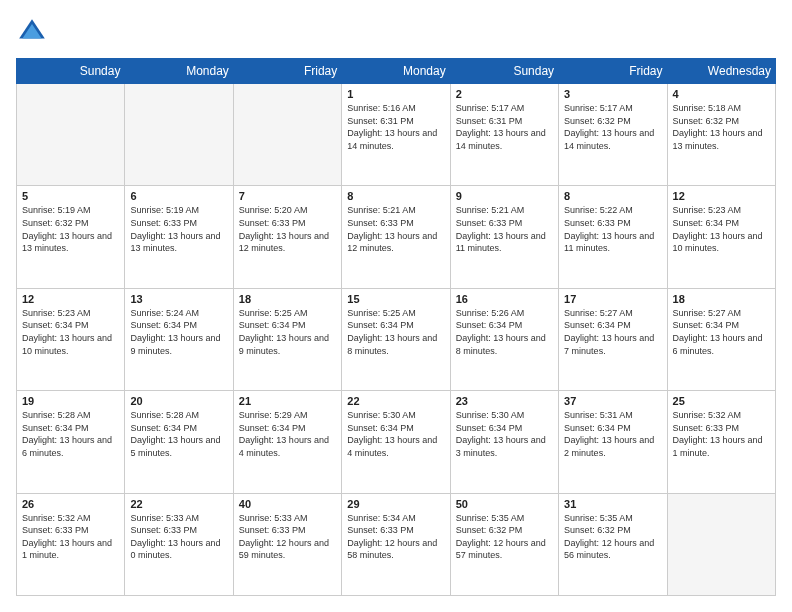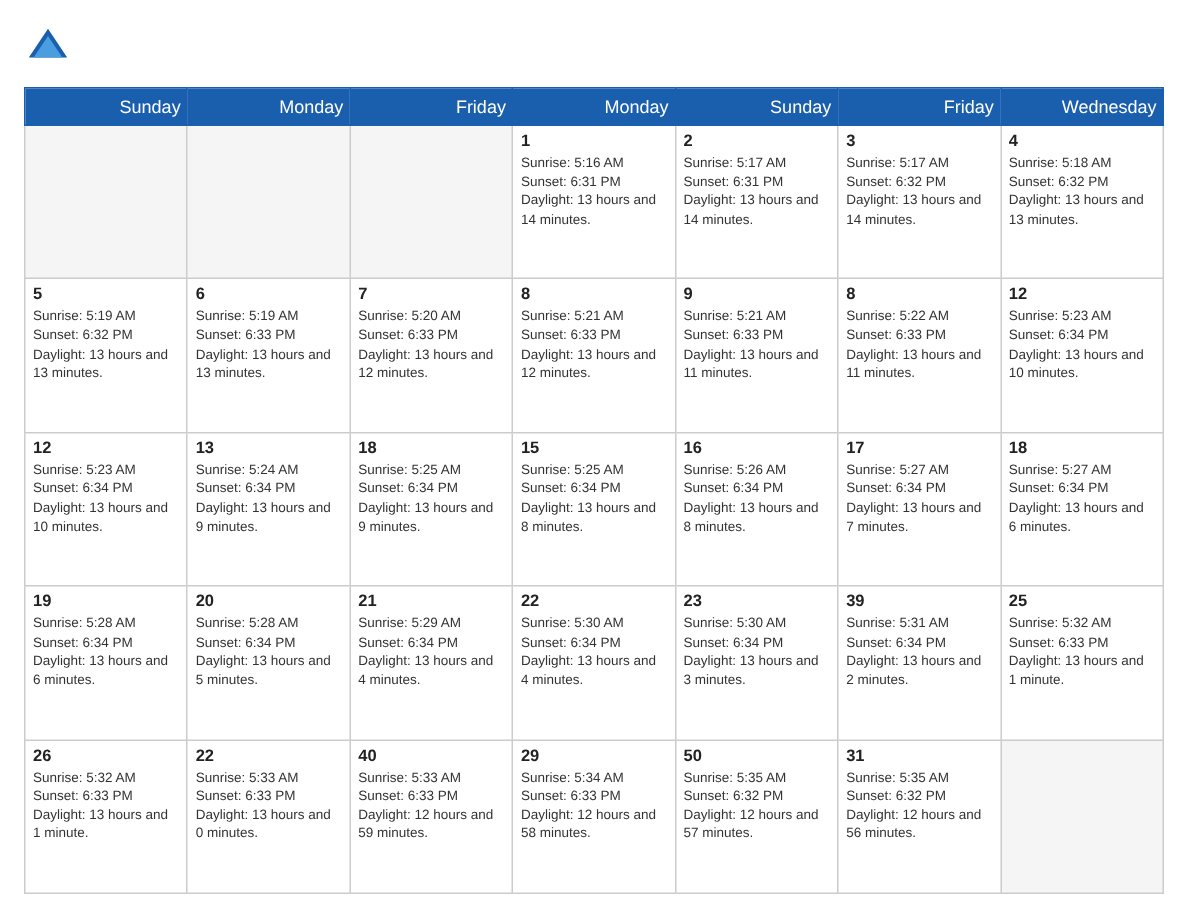--- a/index.html
+++ b/index.html
@@ -174,21 +174,21 @@
           <td><span class="day-num">19</span>
 <span class="day-info">Sunrise: 5:28 AM<br>Sunset: 6:34 PM<br>Daylight: 13 hours and 6 minutes.</span></td>
           <td><span class="day-num">20</span>
 <span class="day-info">Sunrise: 5:28 AM<br>Sunset: 6:34 PM<br>Daylight: 13 hours and 5 minutes.</span></td>
           <td><span class="day-num">21</span>
 <span class="day-info">Sunrise: 5:29 AM<br>Sunset: 6:34 PM<br>Daylight: 13 hours and 4 minutes.</span></td>
           <td><span class="day-num">22</span>
 <span class="day-info">Sunrise: 5:30 AM<br>Sunset: 6:34 PM<br>Daylight: 13 hours and 4 minutes.</span></td>
           <td><span class="day-num">23</span>
 <span class="day-info">Sunrise: 5:30 AM<br>Sunset: 6:34 PM<br>Daylight: 13 hours and 3 minutes.</span></td>
-          <td><span class="day-num">39</span>
+          <td><span class="day-num">37</span>
 <span class="day-info">Sunrise: 5:31 AM<br>Sunset: 6:34 PM<br>Daylight: 13 hours and 2 minutes.</span></td>
           <td><span class="day-num">25</span>
 <span class="day-info">Sunrise: 5:32 AM<br>Sunset: 6:33 PM<br>Daylight: 13 hours and 1 minute.</span></td>
         </tr>
         <tr>
           <td><span class="day-num">26</span>
 <span class="day-info">Sunrise: 5:32 AM<br>Sunset: 6:33 PM<br>Daylight: 13 hours and 1 minute.</span></td>
           <td><span class="day-num">22</span>
 <span class="day-info">Sunrise: 5:33 AM<br>Sunset: 6:33 PM<br>Daylight: 13 hours and 0 minutes.</span></td>
           <td><span class="day-num">40</span>

